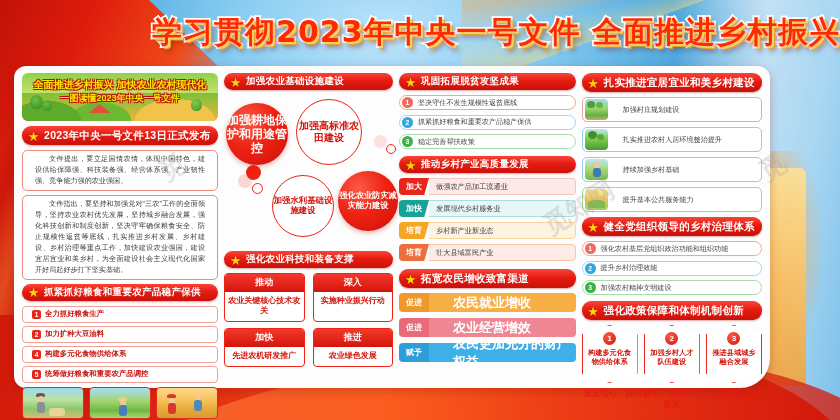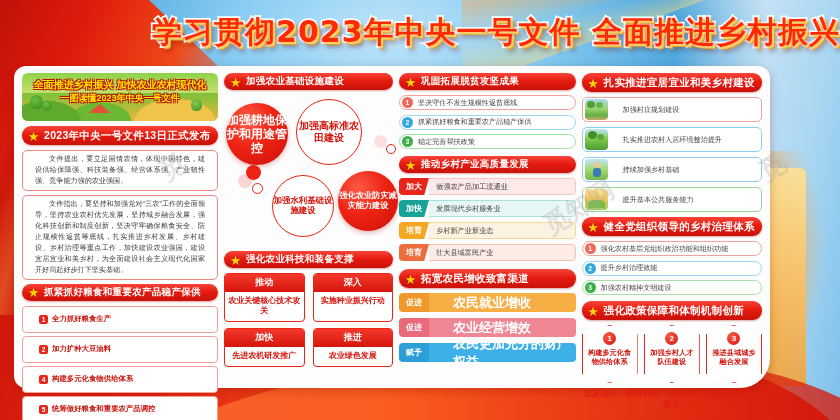--- a/index.html
+++ b/index.html
@@ -166,21 +166,21 @@
     color: #3a3a3a; text-align: justify;
     text-indent: 14px;
     margin-bottom: 4px;
     background: #fff;
   }
 
   .numlist { margin-bottom: 4px; }
   .numrow {
     display: flex; align-items: center; gap: 4px;
     border: 1px solid #f0a197; border-radius: 4px;
-    height: 27px; margin-bottom: 3px; padding-left: 16px;
+    height: 17px; margin-bottom: 3px; padding-left: 9px;
     background: #fff;
   }
   .numrow .nb {
     width: 9px; height: 9px; flex: 0 0 9px;
     background: #e8251a; color: #fff;
     font-size: 6.6px; line-height: 9px; text-align: center;
     border-radius: 2px; font-weight: bold;
   }
   .numrow .ntx { font-size: 7.4px; color: #c8140c; font-weight: bold; white-space: nowrap; }
 

